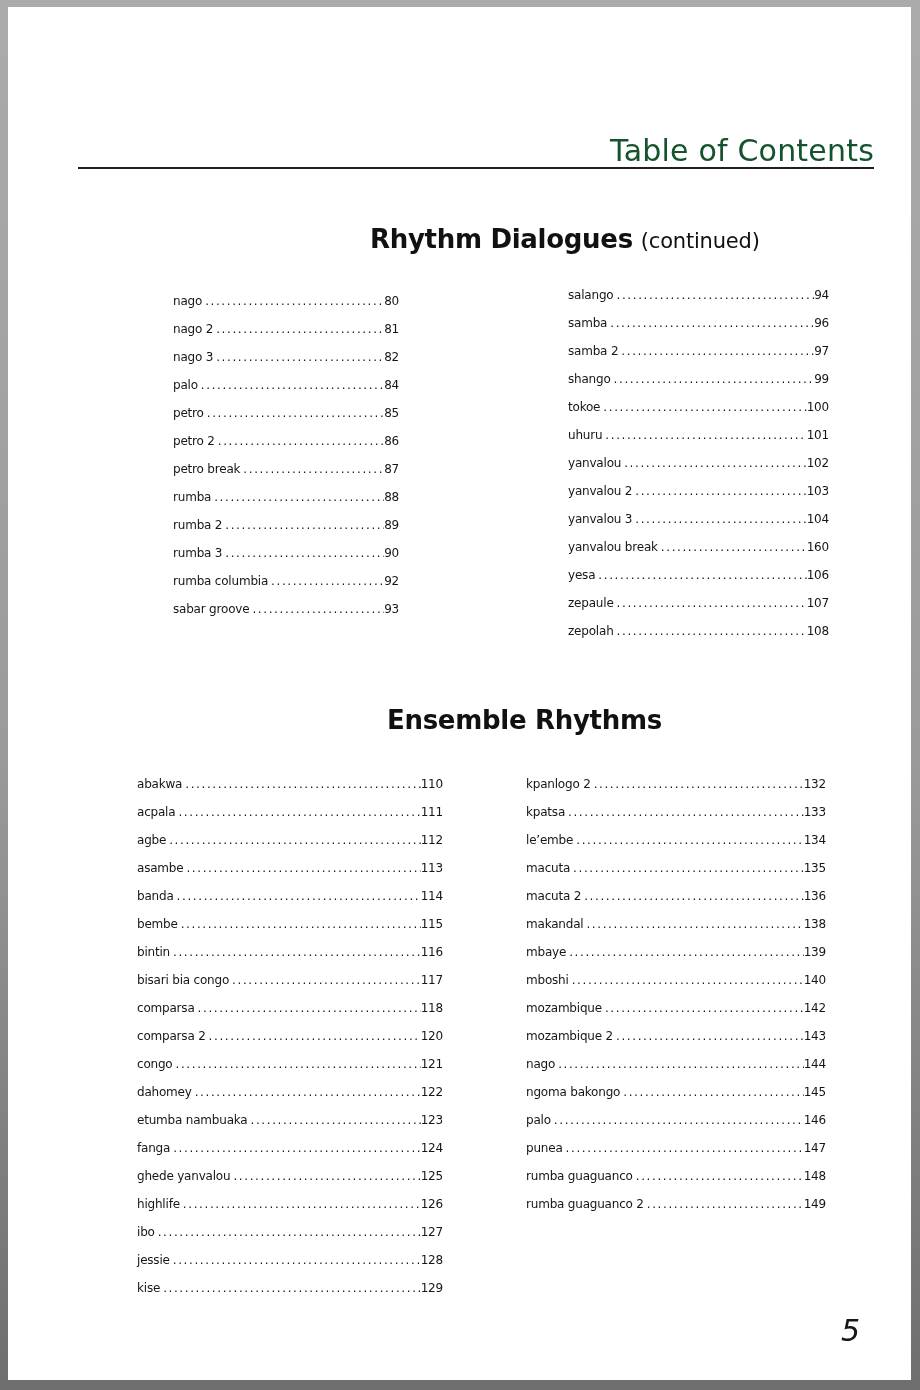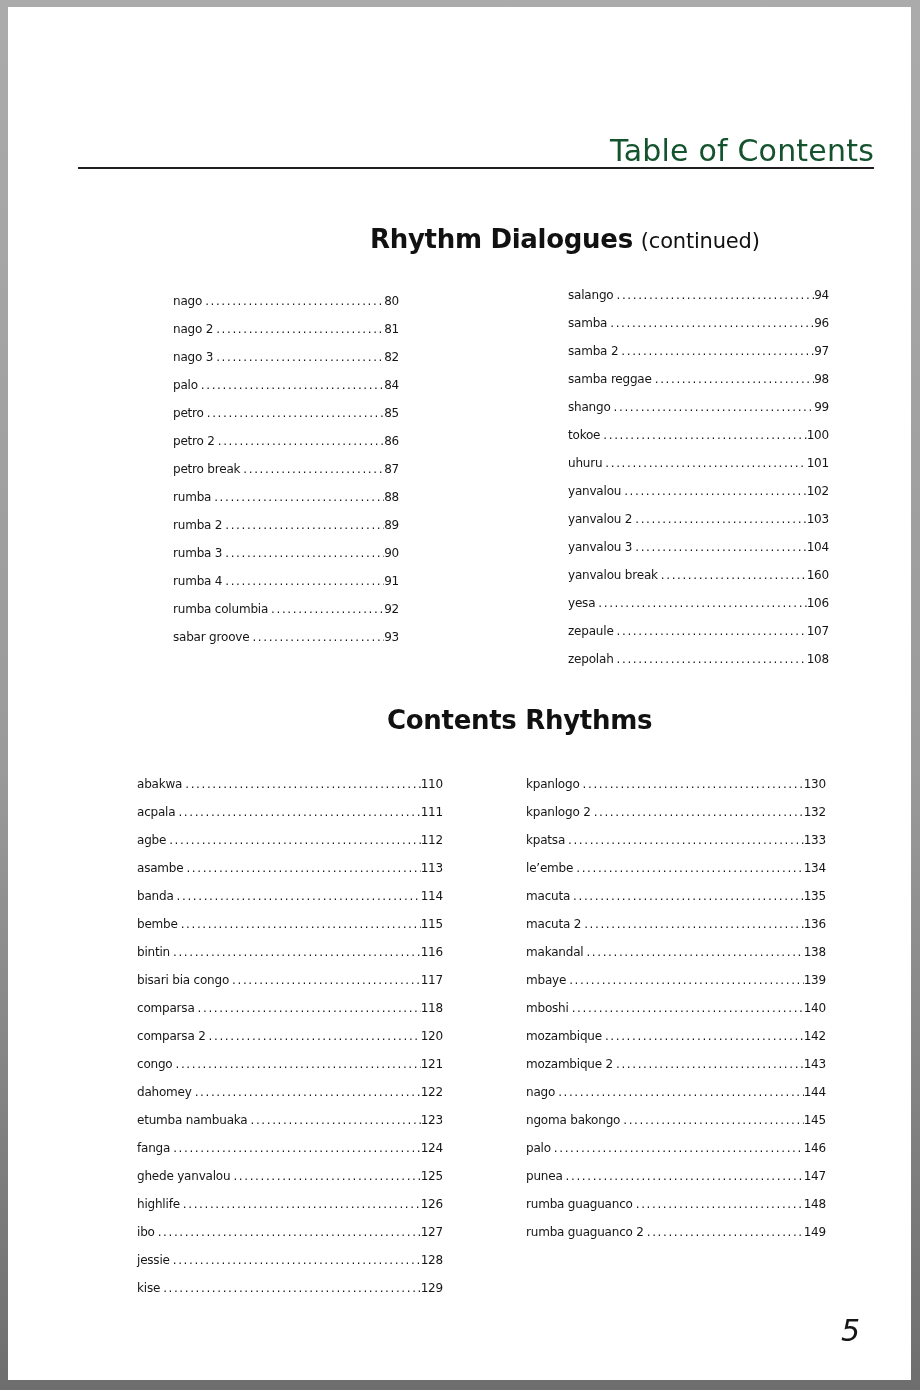--- a/index.html
+++ b/index.html
@@ -156,25 +156,20 @@
           <span class="entry-label">rumba 2</span>
           <span class="leader"></span>
           <span class="entry-page">89</span>
         </div>
         <div class="row">
           <span class="entry-label">rumba 3</span>
           <span class="leader"></span>
           <span class="entry-page">90</span>
         </div>
         <div class="row">
-          <span class="entry-label">rumba 4</span>
-          <span class="leader"></span>
-          <span class="entry-page">91</span>
-        </div>
-        <div class="row">
           <span class="entry-label">rumba columbia</span>
           <span class="leader"></span>
           <span class="entry-page">92</span>
         </div>
         <div class="row">
           <span class="entry-label">sabar groove</span>
           <span class="leader"></span>
           <span class="entry-page">93</span>
         </div>
       </div>
@@ -189,25 +184,20 @@
           <span class="entry-label">samba</span>
           <span class="leader"></span>
           <span class="entry-page">96</span>
         </div>
         <div class="row">
           <span class="entry-label">samba 2</span>
           <span class="leader"></span>
           <span class="entry-page">97</span>
         </div>
         <div class="row">
-          <span class="entry-label">samba reggae</span>
-          <span class="leader"></span>
-          <span class="entry-page">98</span>
-        </div>
-        <div class="row">
           <span class="entry-label">shango</span>
           <span class="leader"></span>
           <span class="entry-page">99</span>
         </div>
         <div class="row">
           <span class="entry-label">tokoe</span>
           <span class="leader"></span>
           <span class="entry-page">100</span>
         </div>
         <div class="row">
@@ -246,21 +236,21 @@
           <span class="entry-page">107</span>
         </div>
         <div class="row">
           <span class="entry-label">zepolah</span>
           <span class="leader"></span>
           <span class="entry-page">108</span>
         </div>
       </div>
 
     <div class="section-heading heading-2">
-      <span>Contents Rhythms</span>
+      <span>Ensemble Rhythms</span>
     </div>
 
     <div class="toc-col col-s2-left">
         <div class="row">
           <span class="entry-label">abakwa</span>
           <span class="leader"></span>
           <span class="entry-page">110</span>
         </div>
         <div class="row">
           <span class="entry-label">acpala</span>
@@ -348,25 +338,20 @@
           <span class="entry-page">128</span>
         </div>
         <div class="row">
           <span class="entry-label">kise</span>
           <span class="leader"></span>
           <span class="entry-page">129</span>
         </div>
       </div>
 
     <div class="toc-col col-s2-right">
-        <div class="row">
-          <span class="entry-label">kpanlogo</span>
-          <span class="leader"></span>
-          <span class="entry-page">130</span>
-        </div>
         <div class="row">
           <span class="entry-label">kpanlogo 2</span>
           <span class="leader"></span>
           <span class="entry-page">132</span>
         </div>
         <div class="row">
           <span class="entry-label">kpatsa</span>
           <span class="leader"></span>
           <span class="entry-page">133</span>
         </div>

